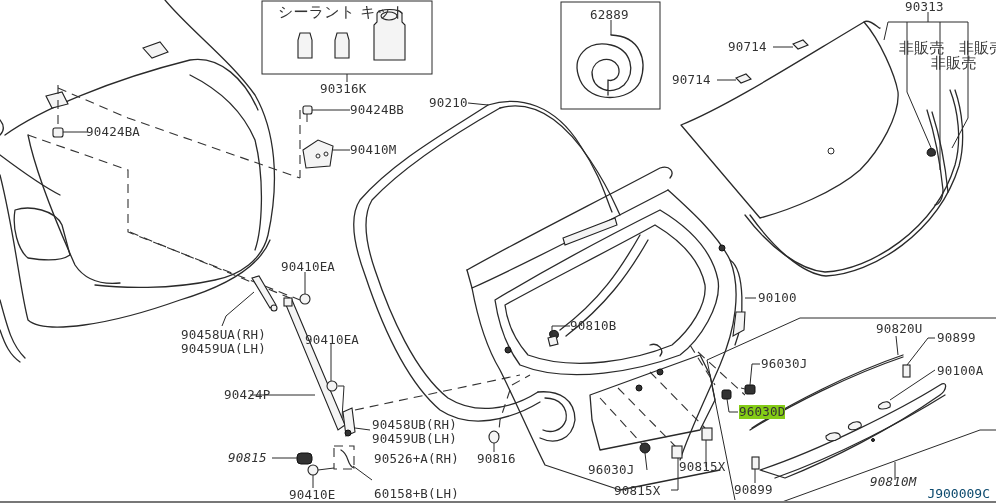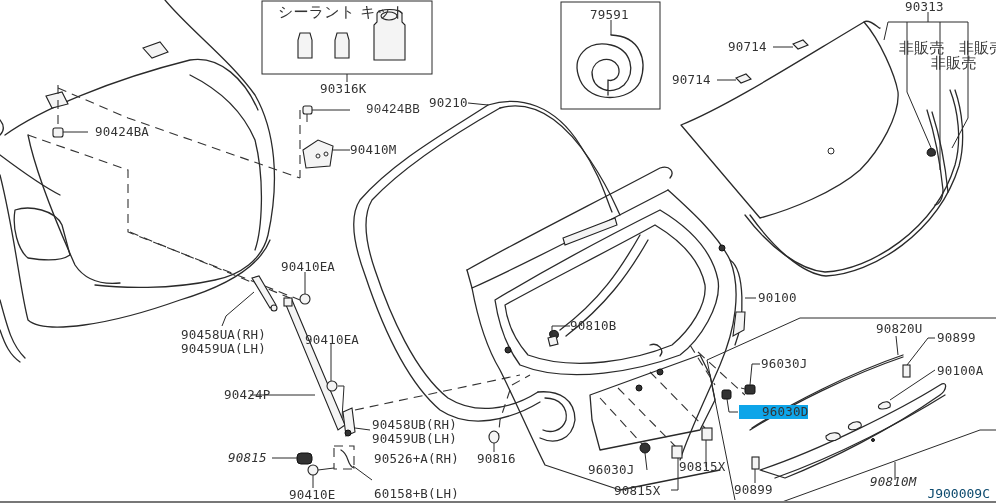--- a/index.html
+++ b/index.html
@@ -234,27 +234,27 @@
     <line class="ln2" x1="907" y1="365" x2="928" y2="338"></line>
     <line class="ln2" x1="928" y1="338" x2="935" y2="338"></line>
     <line class="ln2" x1="896" y1="336" x2="898" y2="355"></line>
     <line class="ln2" x1="890" y1="400" x2="935" y2="370"></line>
     <line class="ln2" x1="895" y1="462" x2="895" y2="480"></line>
     <rect class="part" x="752" y="457" width="7" height="12"></rect>
     <line class="ln2" x1="755" y1="469" x2="755" y2="483"></line>
   </g>
 </svg>
 
-<div class="lbl" style="left:95px;top:125px;text-align:right;">90424BA</div>
+<div class="lbl" style="left:86px;top:125px;text-align:right;">90424BA</div>
 <div class="lbl jp" style="left:270px;top:5px;">シーラント キット</div>
 <div class="lbl" style="left:320px;top:82px;">90316K</div>
-<div class="lbl" style="left:366px;top:103px;font-family:Liberation Mono, monospace;">90424BB</div>
+<div class="lbl" style="left:350px;top:103px;">90424BB</div>
 <div class="lbl" style="left:350px;top:143px;">90410M</div>
 <div class="lbl" style="left:429px;top:96px;">90210</div>
-<div class="lbl" style="left:590px;top:8px;">79591</div>
+<div class="lbl" style="left:590px;top:8px;">62889</div>
 <div class="lbl" style="left:905px;top:0px;">90313</div>
 <div class="lbl jp" style="left:891px;top:41px;">非販売</div>
 <div class="lbl jp" style="left:951px;top:41px;">非販売</div>
 <div class="lbl jp" style="left:923px;top:56px;">非販売</div>
 <div class="lbl" style="left:728px;top:40px;">90714</div>
 <div class="lbl" style="left:672px;top:73px;">90714</div>
 <div class="lbl" style="left:281px;top:260px;">90410EA</div>
 <div class="lbl" style="left:181px;top:328px;text-align:center;">90458UA(RH)</div>
 <div class="lbl" style="left:181px;top:342px;">90459UA(LH)</div>
 <div class="lbl" style="left:305px;top:333px;">90410EA</div>
@@ -262,21 +262,21 @@
 <div class="lbl" style="left:372px;top:418px;">90458UB(RH)</div>
 <div class="lbl" style="left:372px;top:432px;">90459UB(LH)</div>
 <div class="lbl" style="left:228px;top:451px;font-style:italic;">90815</div>
 <div class="lbl" style="left:289px;top:488px;">90410E</div>
 <div class="lbl" style="left:374px;top:452px;">90526+A(RH)</div>
 <div class="lbl" style="left:374px;top:487px;">60158+B(LH)</div>
 <div class="lbl" style="left:477px;top:452px;">90816</div>
 <div class="lbl" style="left:570px;top:319px;">90810B</div>
 <div class="lbl" style="left:758px;top:291px;">90100</div>
 <div class="lbl" style="left:761px;top:357px;">96030J</div>
-<div class="lbl hl" style="left: 739px; top: 405px; background: #0ea5e9; padding-left: 23px;">96030D</div>
+<div class="lbl hl" style="left: 739px; top: 405px; background: #84cc16;">96030D</div>
 <div class="lbl" style="left:588px;top:463px;">96030J</div>
 <div class="lbl" style="left:679px;top:460px;">90815X</div>
 <div class="lbl" style="left:614px;top:484px;">90815X</div>
 <div class="lbl" style="left:734px;top:483px;">90899</div>
 <div class="lbl" style="left:876px;top:322px;">90820U</div>
 <div class="lbl" style="left:937px;top:331px;">90899</div>
 <div class="lbl" style="left:937px;top:364px;">90100A</div>
 <div class="lbl" style="left:870px;top:475px;font-style:italic;">90810M</div>
 <div class="code">J900009C</div>
 <div class="bottombar"></div>

